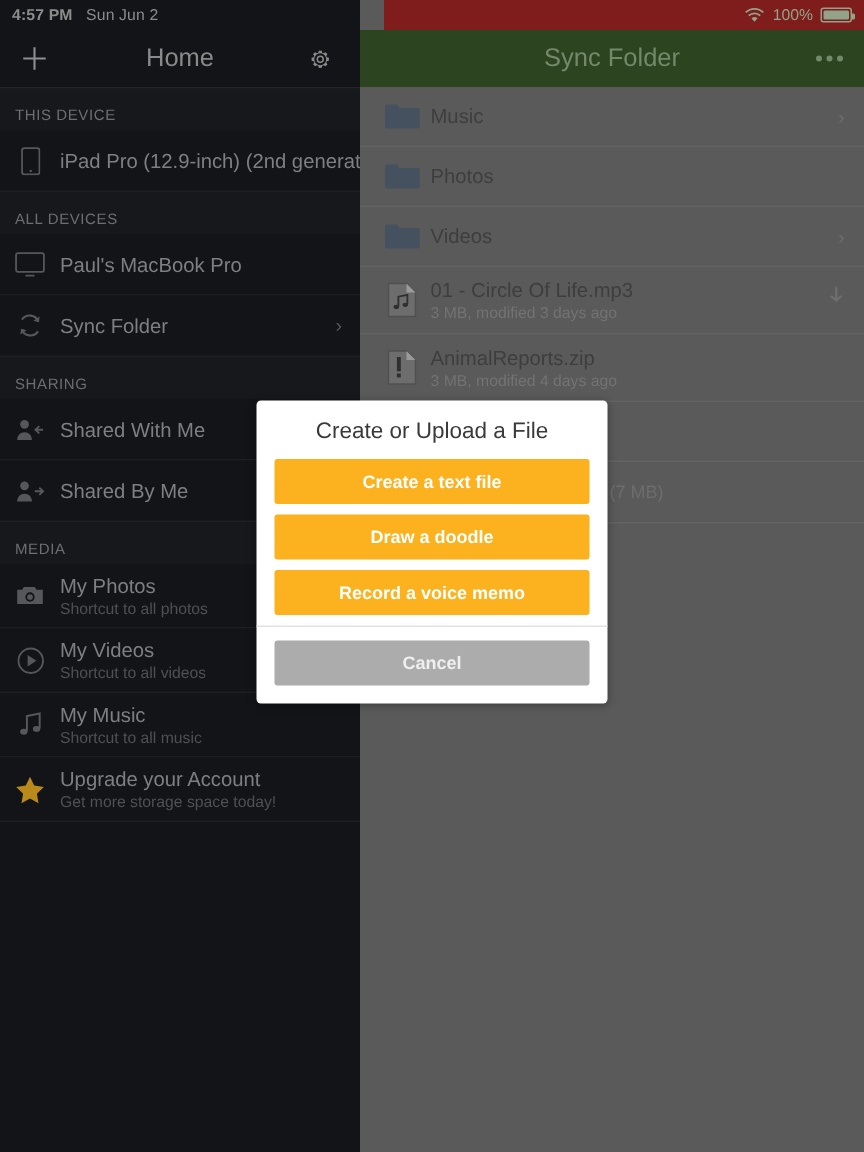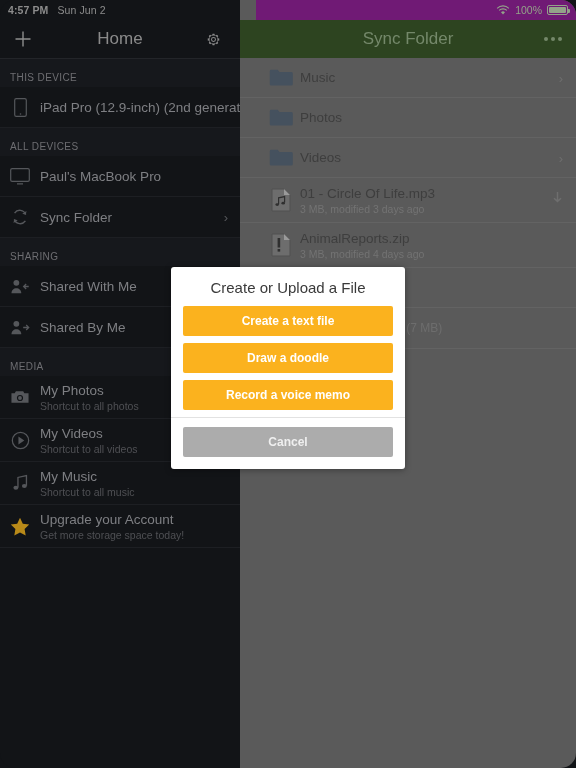--- a/index.html
+++ b/index.html
@@ -2,21 +2,21 @@
 <html><head>
 <meta charset="utf-8">
 <style>
   html,body{margin:0;padding:0;}
   body{
     width:576px;height:768px;overflow:hidden;
     font-family:"Liberation Sans","DejaVu Sans",sans-serif;
     background:#121417;
     -webkit-font-smoothing:antialiased;
   }
-  #screen{position:relative;width:576px;height:768px;overflow:hidden;border-radius:15px;}
+  #screen{position:relative;width:576px;height:768px;overflow:hidden;}
 
   
   #sidebar{
     position:absolute;left:0;top:0;width:240px;height:768px;
     background:#121417;
   }
   .statusbar{
     height:20px;display:flex;align-items:center;
     font-size:10.5px;color:#8c8c8c;padding-left:8px;letter-spacing:.1px;
   }
@@ -63,21 +63,21 @@
   }
   .star{color:#b98a19;}
 
   
   #right{
     position:absolute;left:240px;top:0;width:336px;height:768px;
     background:#5a5a5a;
   }
   .statusbar-r{
     height:20px;display:flex;align-items:center;justify-content:flex-end;
-    padding-right:8px;background:#701a75;color:#93a389;font-size:10.5px;margin-left:16px;
+    padding-right:8px;background:#7f1d1d;color:#93a389;font-size:10.5px;margin-left:16px;
   }
   .wifi-ico{margin-right:5px;display:flex;align-items:center;}
   .batt-pct{font-weight:normal;margin-right:5px;}
   .batt{
     width:21px;height:10px;border:1px solid #93a389;border-radius:2px;
     position:relative;box-sizing:border-box;padding:1px;
   }
   .batt i{display:block;height:100%;width:100%;background:#93a389;border-radius:1px;}
   .batt:after{
     content:"";position:absolute;right:-3px;top:3px;width:2px;height:4px;
@@ -90,21 +90,21 @@
   .nav-title-right{font-size:17px;color:#74886a;}
   .dots{
     position:absolute;right:14px;top:50%;transform:translateY(-50%);
     display:flex;gap:3px;
   }
   .dots span{width:4px;height:4px;border-radius:50%;background:#74886a;display:block;}
 
   .filelist{background:#5a5a5a;}
   .frow{
     height:39px;display:flex;align-items:center;position:relative;
-    border-bottom:1px solid #636363;padding-left:22px;
+    border-bottom:1px solid #636363;padding-left:9px;
   }
   .frow.two{height:44px;}
   .ficon{width:38px;min-width:38px;display:flex;align-items:center;justify-content:center;}
   .ftext{display:flex;flex-direction:column;justify-content:center;}
   .fname{font-size:13.5px;color:#3e3e3e;}
   .fmeta{font-size:10.5px;color:#737373;margin-top:2px;}
   .fchev{position:absolute;right:13px;top:50%;transform:translateY(-50%);color:#6e6e6e;font-size:13px;}
   .fdl{position:absolute;right:14px;top:50%;transform:translateY(-50%);}
   .footrow{
     height:40px;display:flex;align-items:center;justify-content:center;

